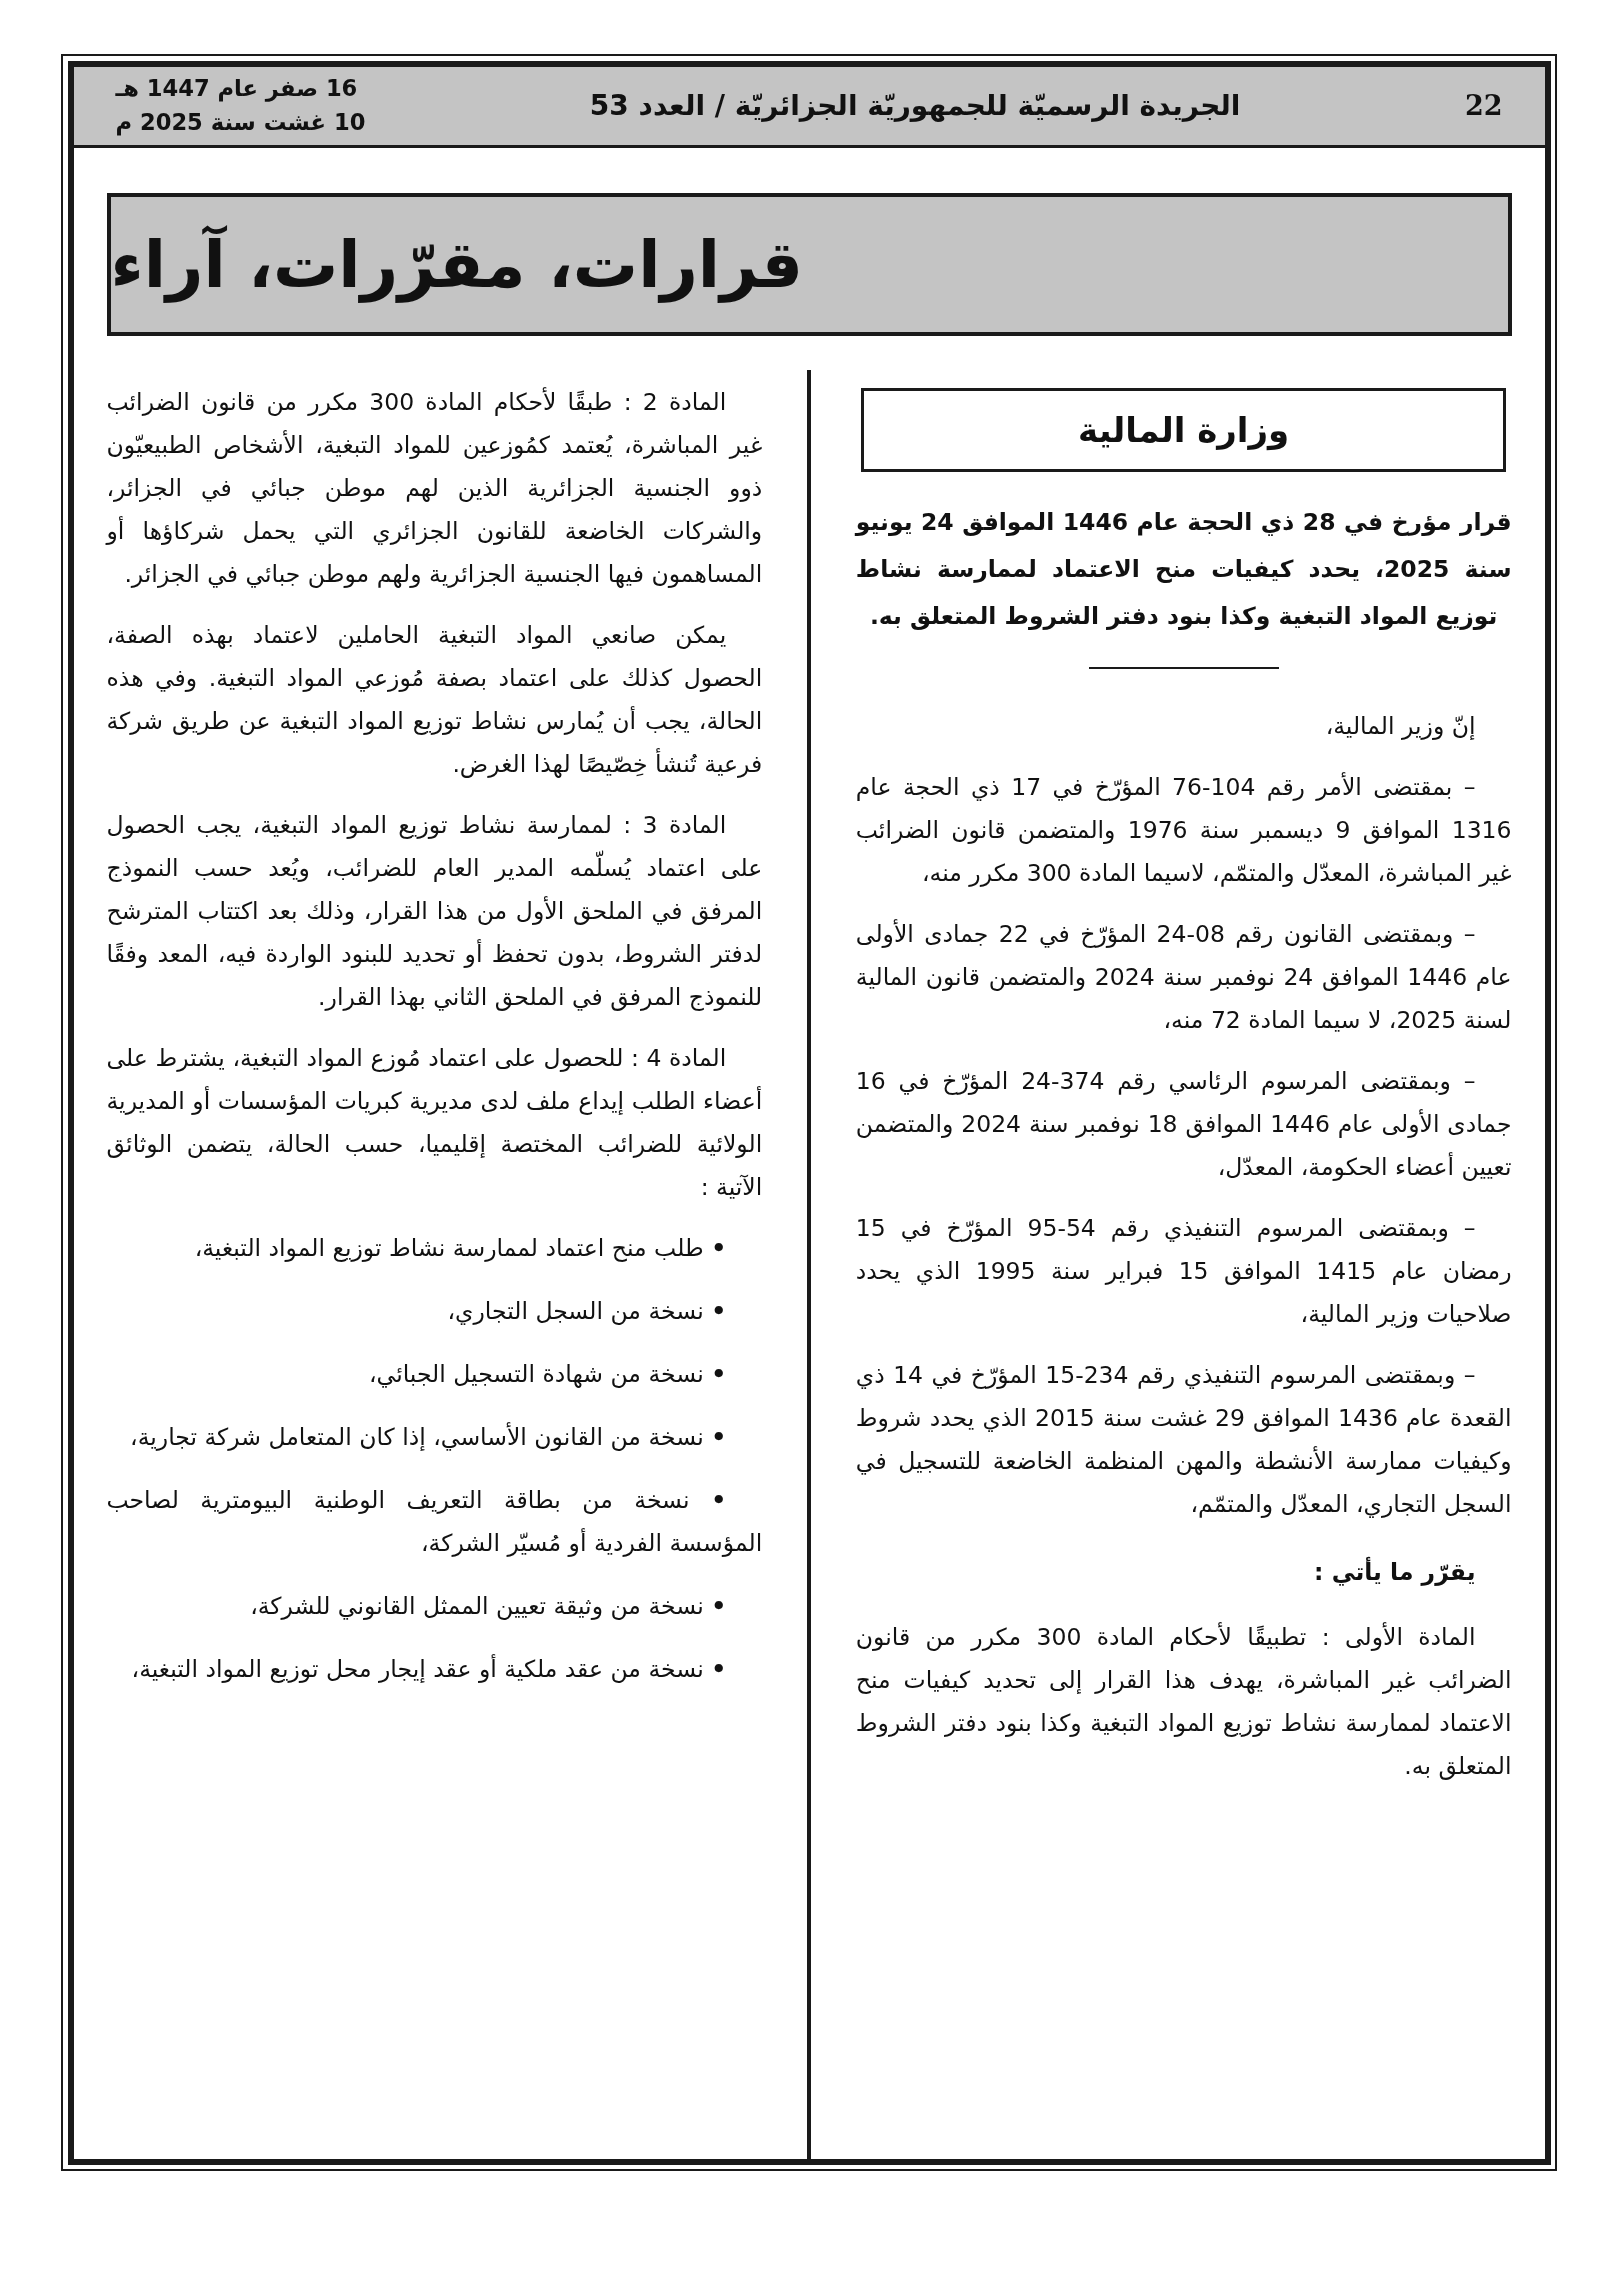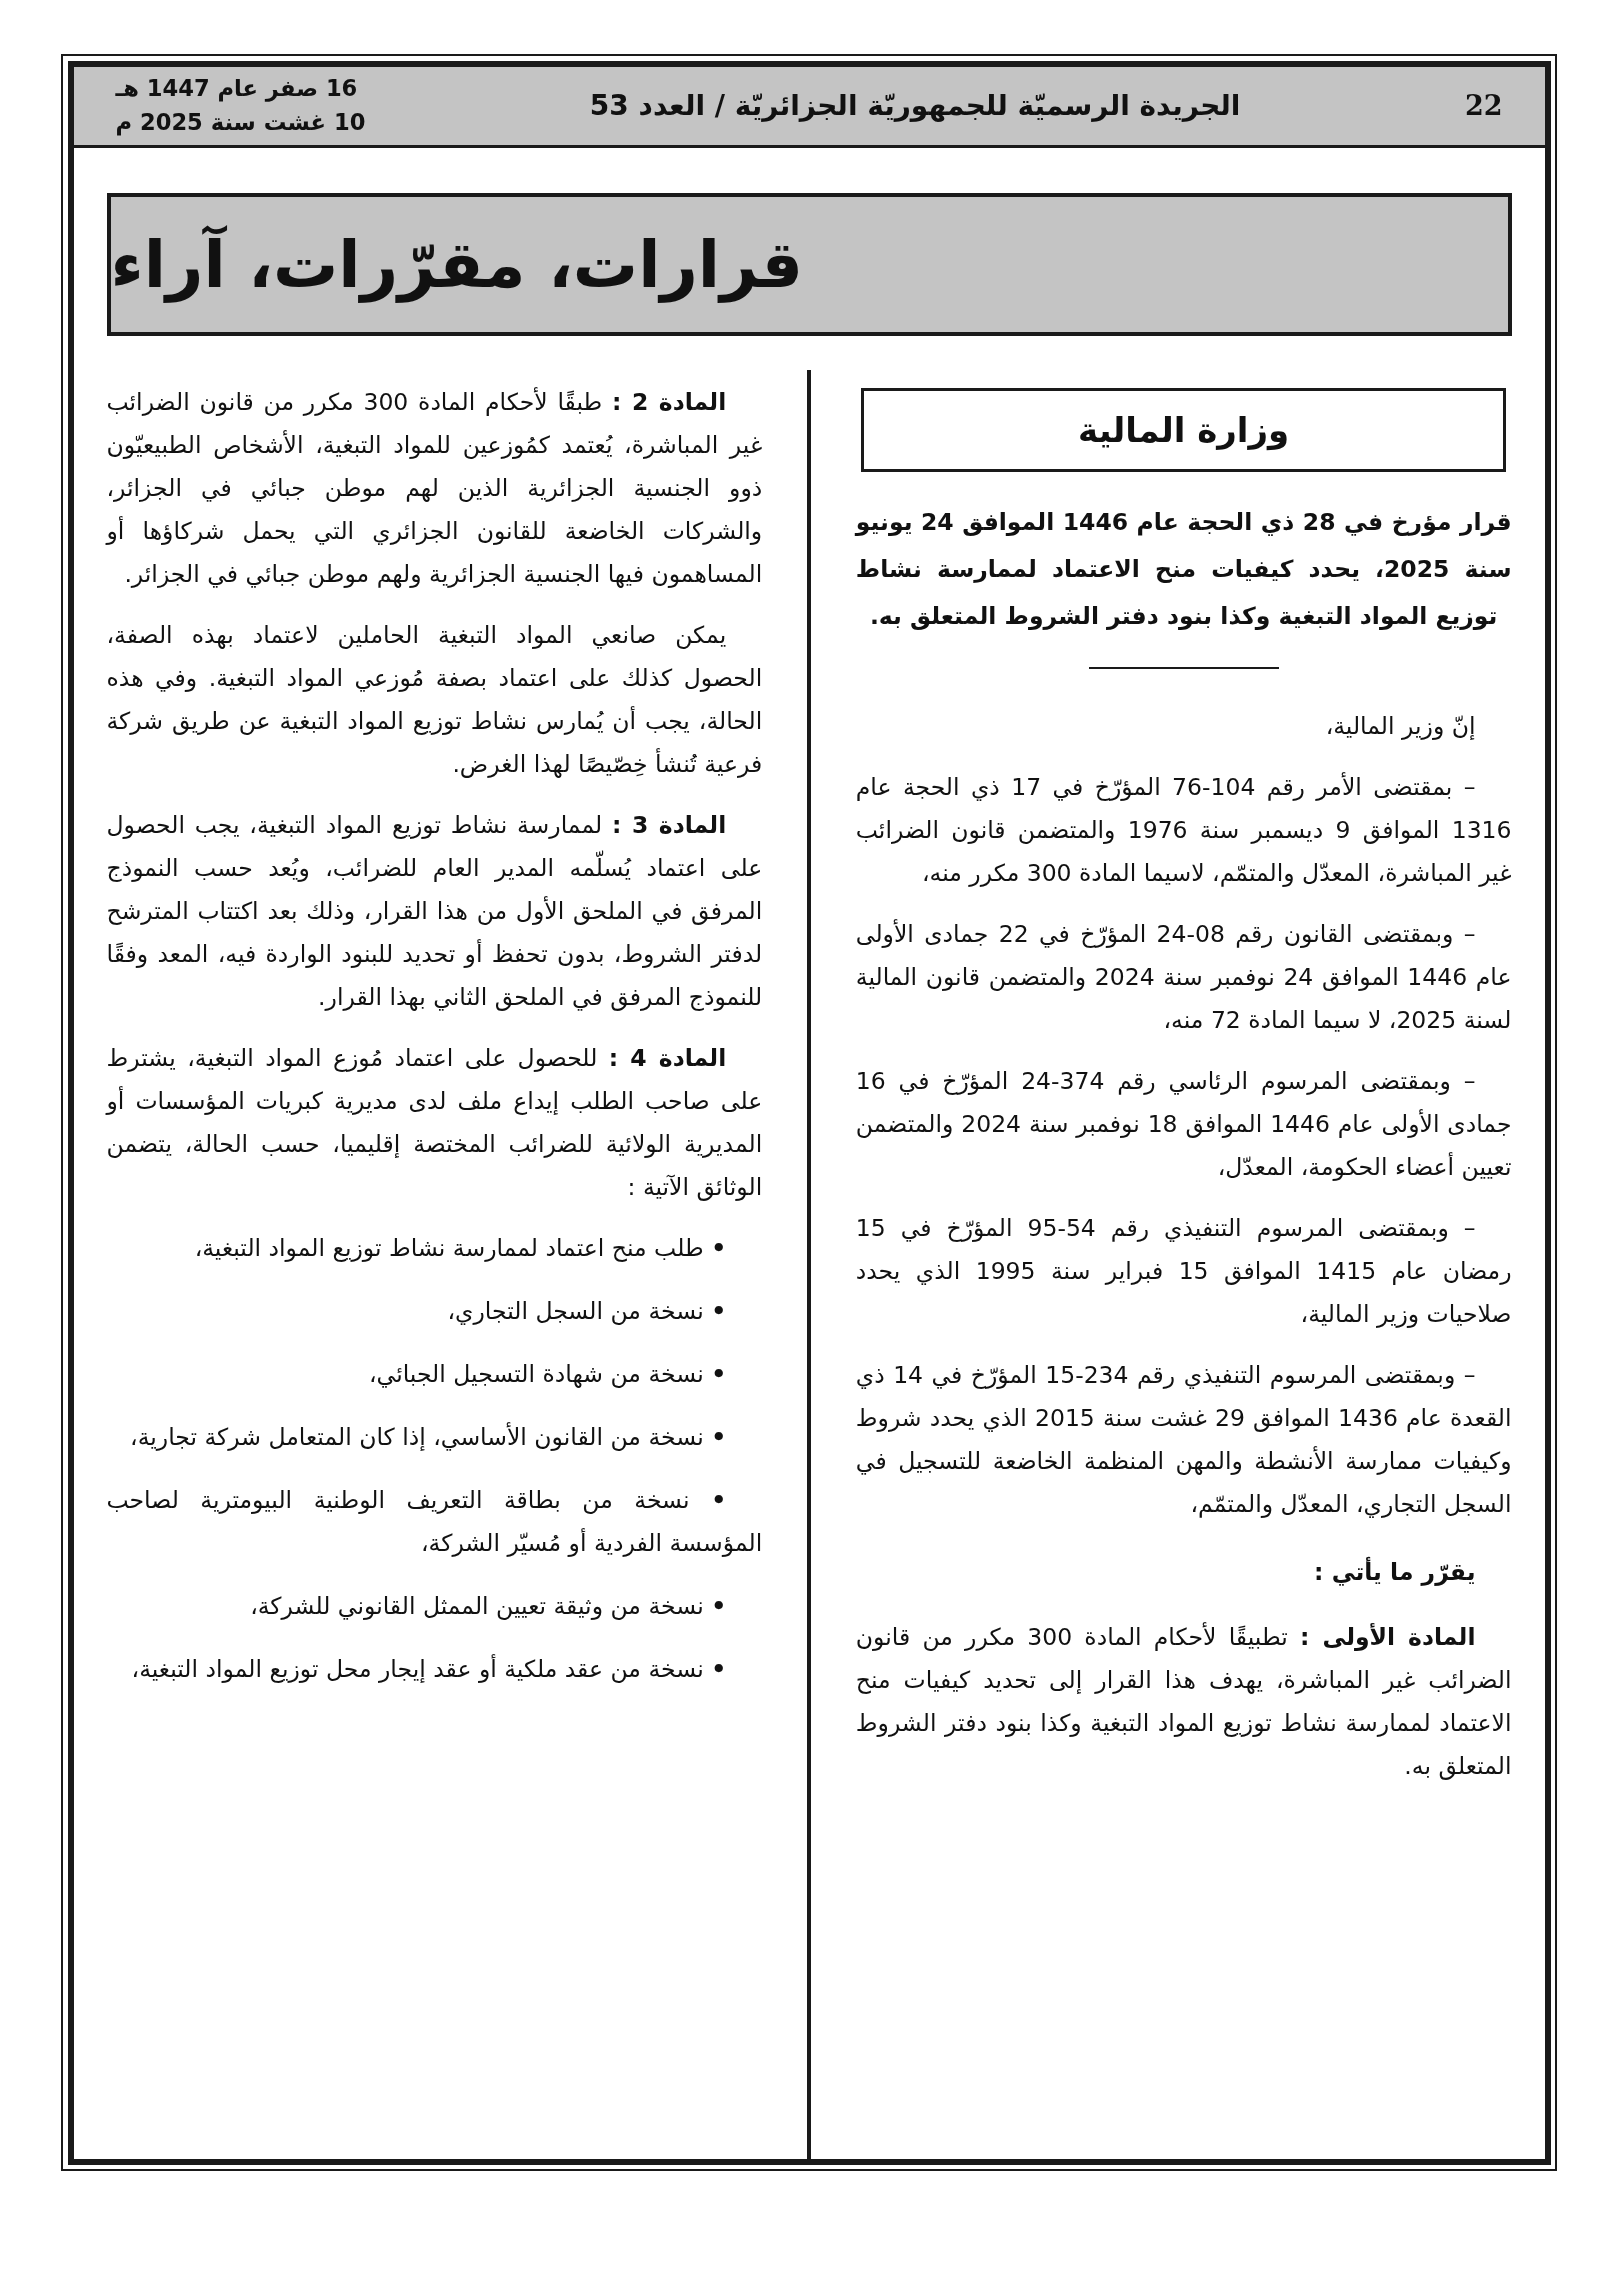--- a/index.html
+++ b/index.html
@@ -127,21 +127,21 @@
     width: 190px;
     height: 2.7px;
     background: #1a1a1a;
     margin: 27px auto 36px auto;
   }
   .decides {
     font-weight: bold;
     text-indent: 36px;
     margin: 25px 0 22px 0;
   }
-  .article-label { font-weight: bold; }
+  .article-label { font-weight: normal; }
   .bullet-item {
     text-indent: 36px;
     margin-bottom: 20px;
   }
   .bullet-dot { font-weight: bold; }
 </style>
 </head>
 <body>
 
 <div class="page">
@@ -186,21 +186,21 @@
 
       <div class="column-divider"></div>
 
       <section class="col">
         <p class="indent"><span class="article-label">المادة 2 :</span> <span>طبقًا لأحكام المادة 300 مكرر من قانون الضرائب غير المباشرة، يُعتمد كمُوزعين للمواد التبغية، الأشخاص الطبيعيّون ذوو الجنسية الجزائرية الذين لهم موطن جبائي في الجزائر، والشركات الخاضعة للقانون الجزائري التي يحمل شركاؤها أو المساهمون فيها الجنسية الجزائرية ولهم موطن جبائي في الجزائر.</span></p>
 
         <p class="indent">يمكن صانعي المواد التبغية الحاملين لاعتماد بهذه الصفة، الحصول كذلك على اعتماد بصفة مُوزعي المواد التبغية. وفي هذه الحالة، يجب أن يُمارس نشاط توزيع المواد التبغية عن طريق شركة فرعية تُنشأ خِصّيصًا لهذا الغرض.</p>
 
         <p class="indent"><span class="article-label">المادة 3 :</span> <span>لممارسة نشاط توزيع المواد التبغية، يجب الحصول على اعتماد يُسلّمه المدير العام للضرائب، ويُعد حسب النموذج المرفق في الملحق الأول من هذا القرار، وذلك بعد اكتتاب المترشح لدفتر الشروط، بدون تحفظ أو تحديد للبنود الواردة فيه، المعد وفقًا للنموذج المرفق في الملحق الثاني بهذا القرار.</span></p>
 
-        <p class="indent"><span class="article-label">المادة 4 :</span> <span>للحصول على اعتماد مُوزع المواد التبغية، يشترط على صاحب الطلب إيداع ملف لدى مديرية كبريات المؤسسات أو المديرية الولائية للضرائب المختصة إقليميا، حسب الحالة، يتضمن الوثائق الآتية :</span></p>
+        <p class="indent"><span class="article-label">المادة 4 :</span> <span>للحصول على اعتماد مُوزع المواد التبغية، يشترط على أعضاء الطلب إيداع ملف لدى مديرية كبريات المؤسسات أو المديرية الولائية للضرائب المختصة إقليميا، حسب الحالة، يتضمن الوثائق الآتية :</span></p>
 
         <p class="bullet-item"><span class="bullet-dot">•</span> <span>طلب منح اعتماد لممارسة نشاط توزيع المواد التبغية،</span></p>
         <p class="bullet-item"><span class="bullet-dot">•</span> <span>نسخة من السجل التجاري،</span></p>
         <p class="bullet-item"><span class="bullet-dot">•</span> <span>نسخة من شهادة التسجيل الجبائي،</span></p>
         <p class="bullet-item"><span class="bullet-dot">•</span> <span>نسخة من القانون الأساسي، إذا كان المتعامل شركة تجارية،</span></p>
         <p class="bullet-item"><span class="bullet-dot">•</span> <span>نسخة من بطاقة التعريف الوطنية البيومترية لصاحب المؤسسة الفردية أو مُسيّر الشركة،</span></p>
         <p class="bullet-item"><span class="bullet-dot">•</span> <span>نسخة من وثيقة تعيين الممثل القانوني للشركة،</span></p>
         <p class="bullet-item"><span class="bullet-dot">•</span> <span>نسخة من عقد ملكية أو عقد إيجار محل توزيع المواد التبغية،</span></p>
       </section>
 

